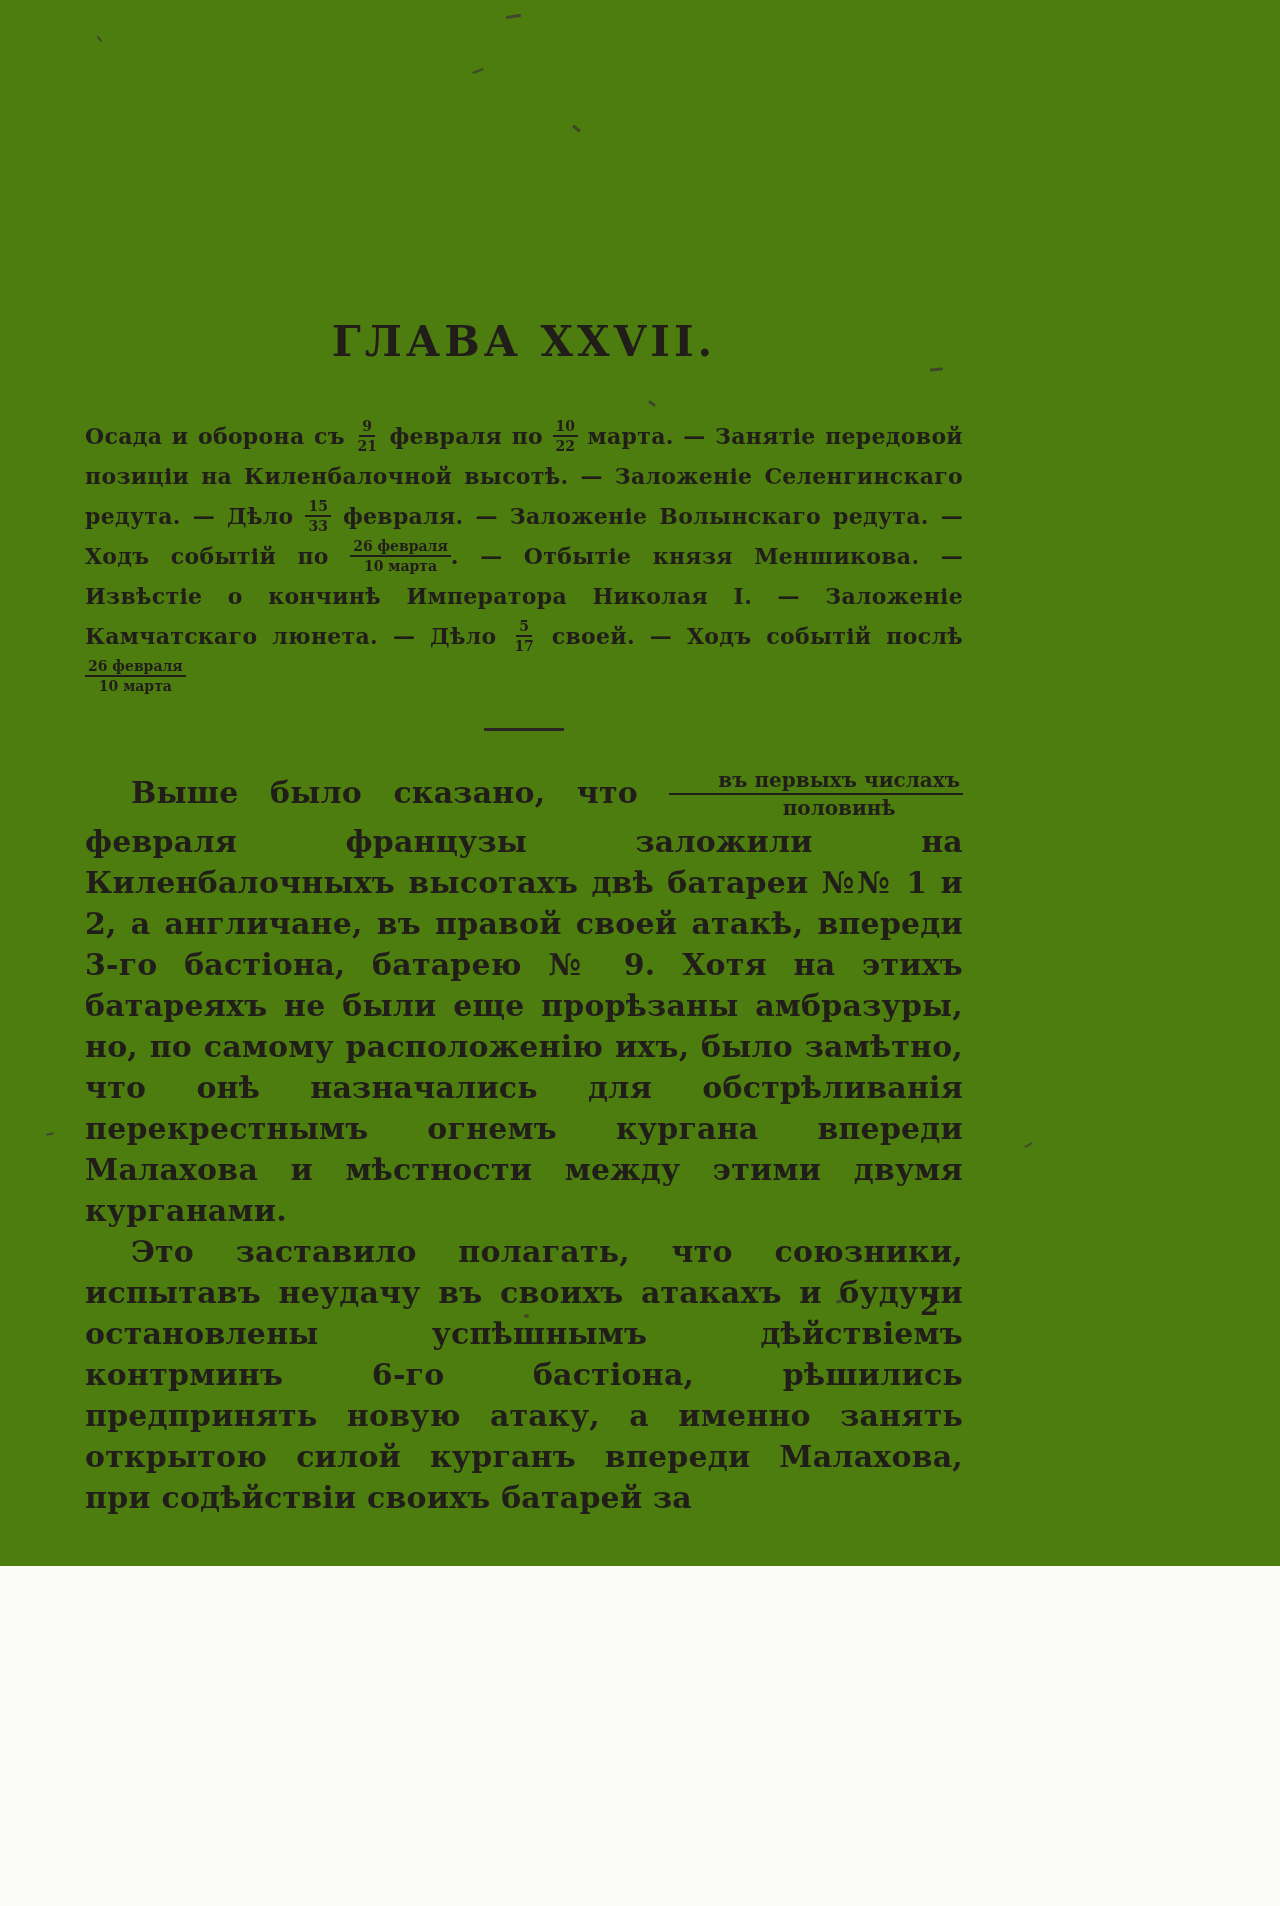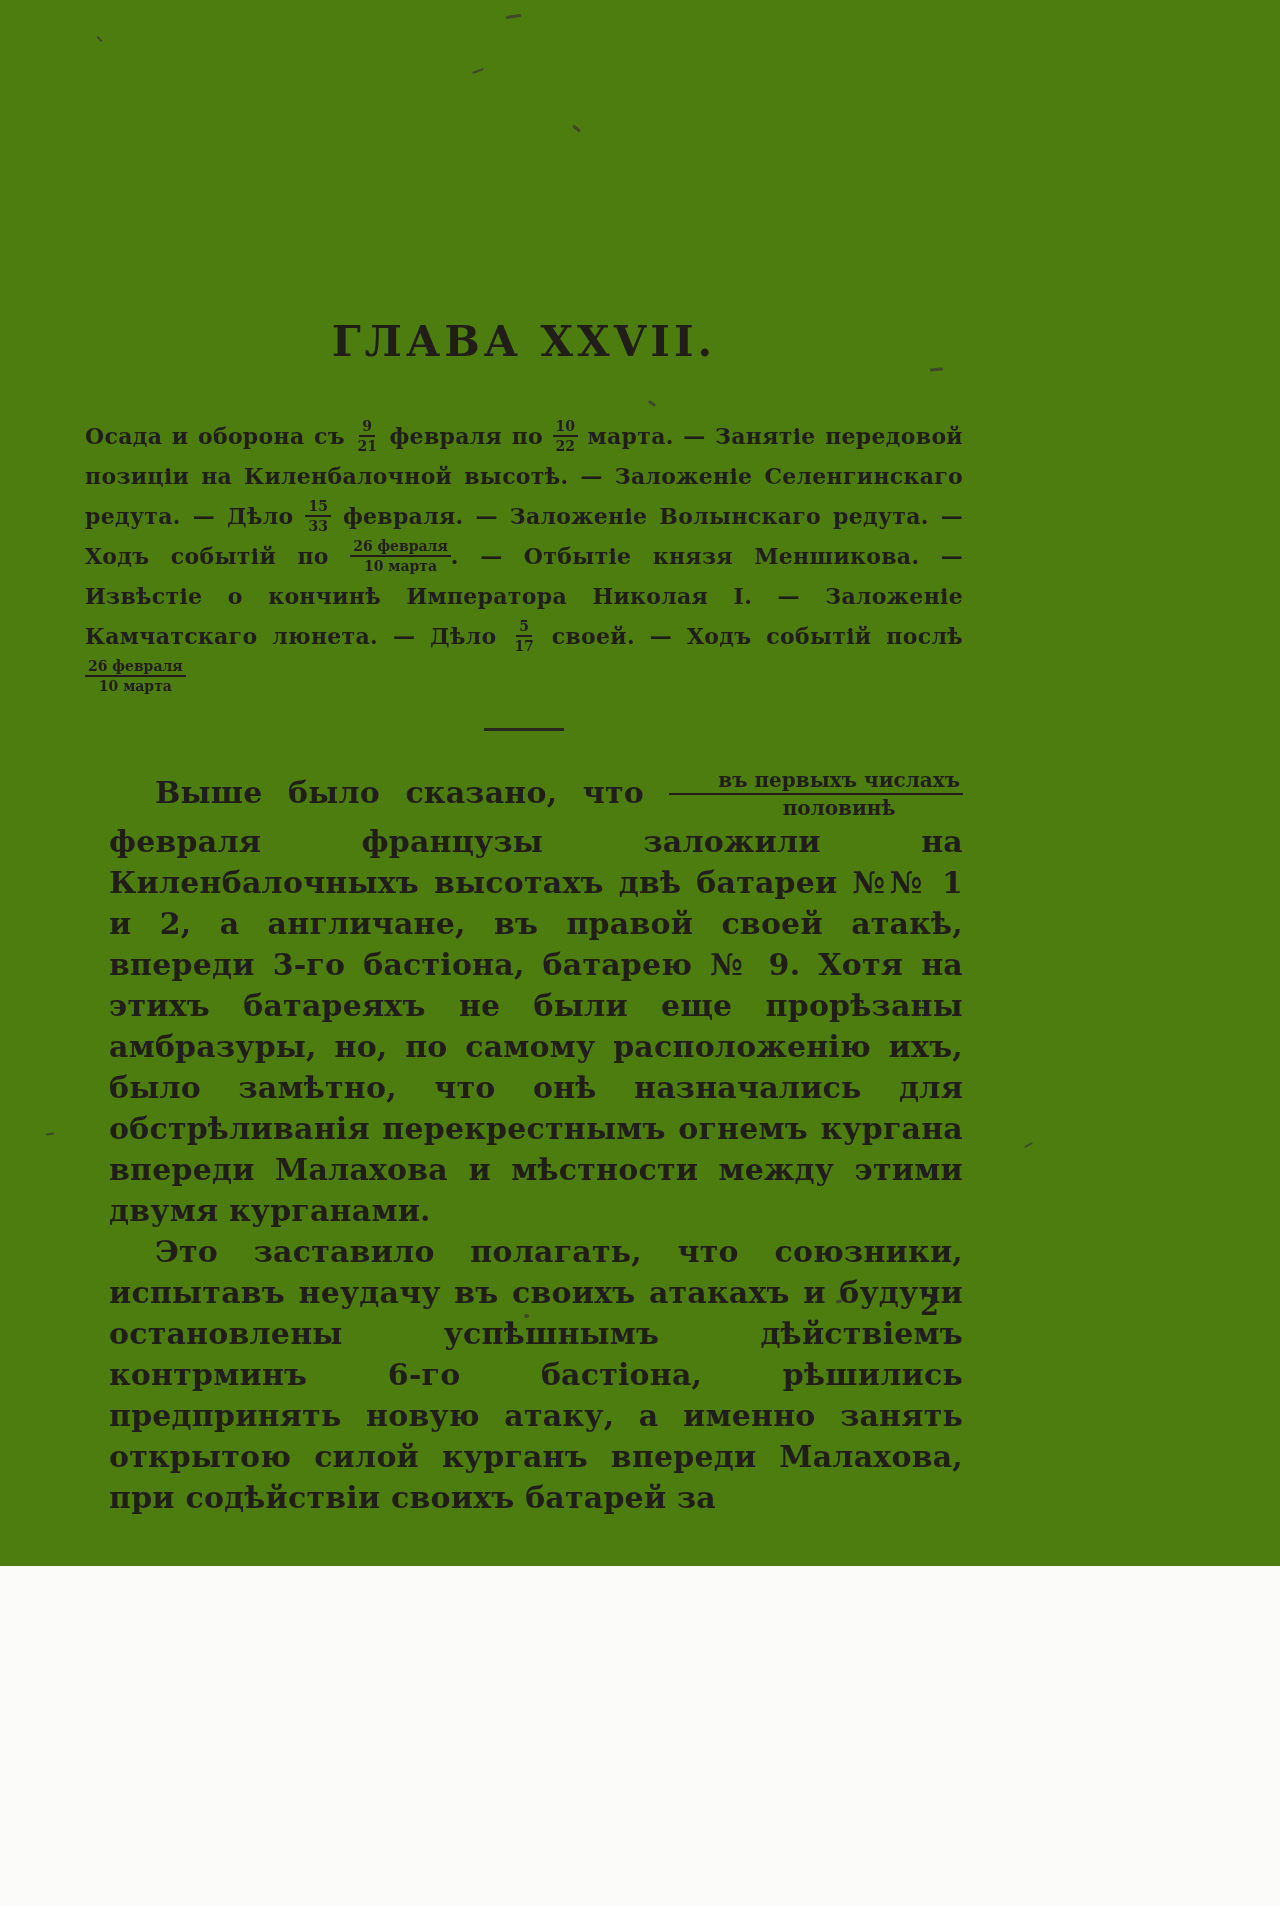--- a/index.html
+++ b/index.html
@@ -67,21 +67,20 @@
     border-top: 3px solid #2a2723;
     margin: 32px auto 0 auto;
   }
   .body-text {
     margin-top: 38px;
     font-size: 30px;
     font-weight: bold;
     line-height: 41px;
     text-align: justify;
     letter-spacing: 0.2px;
-    margin-left: 24px;
   }
   .body-text p {
     margin: 0;
     text-indent: 46px;
   }
   .bfrac {
     font-size: 20px;
     line-height: 1.2;
     top: -1px;
   }

